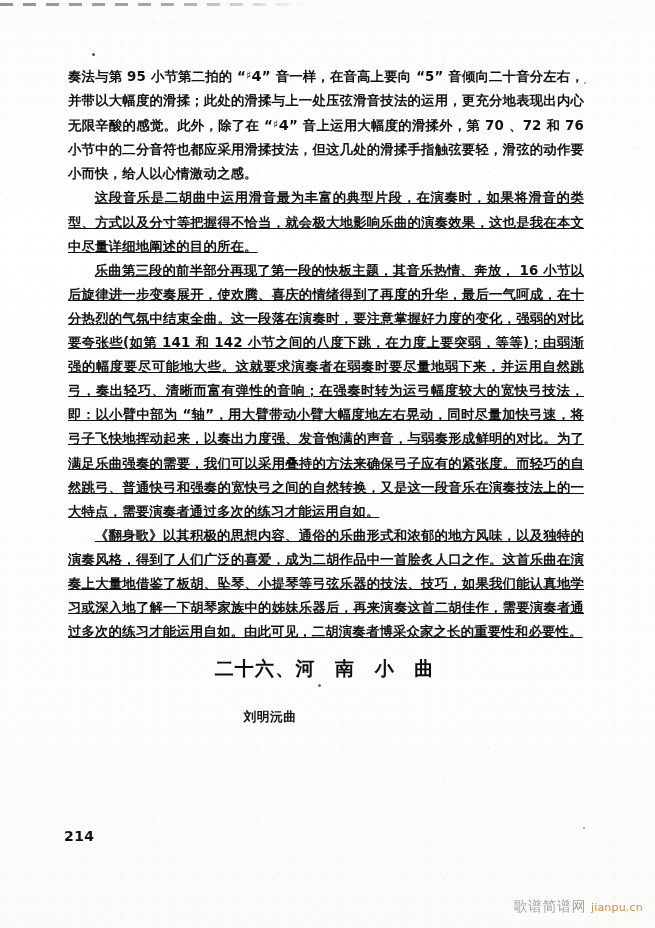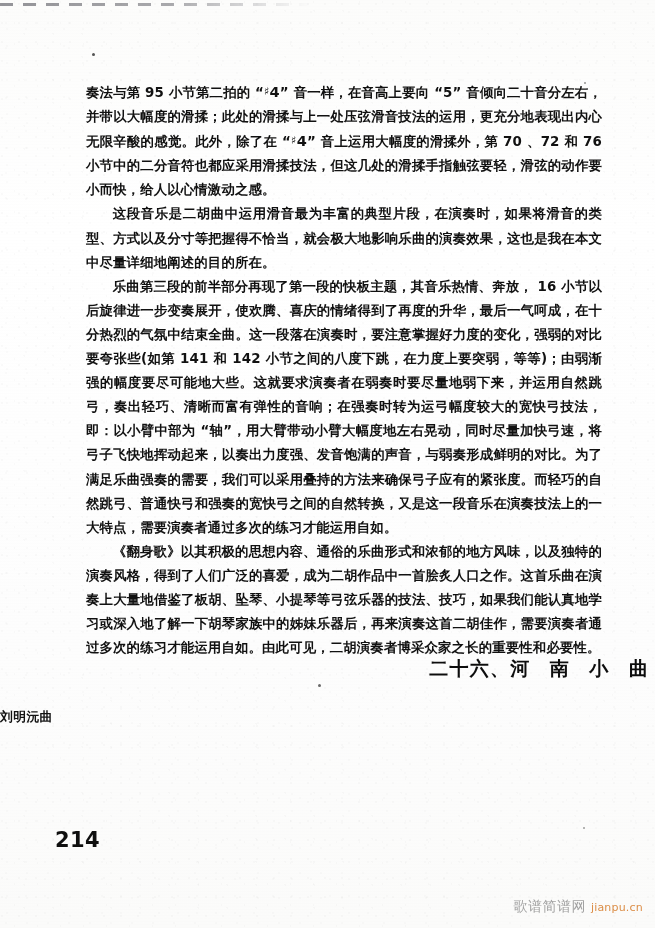--- a/index.html
+++ b/index.html
@@ -71,94 +71,93 @@
   }
   .speck.s1 { left: 92px;  top: 53px;  width: 3px; height: 3px; }
   .speck.s2 { left: 584px; top: 82px;  width: 2px; height: 2px; opacity:.5; }
   .speck.s3 { left: 318px; top: 684px; width: 3px; height: 3px; opacity:.7; }
   .speck.s4 { left: 583px; top: 827px; width: 2px; height: 2px; opacity:.45; }
 
   
   .body-col {
     position: absolute;
     left: 68px;
-    top: 80px;
+    top: 64px;
     width: 516px;
-    margin-left: 18px;
   }
 
   p.para {
     margin: 0;
     font-family: "DejaVu Sans", "Liberation Sans", sans-serif;
     font-size: 13.4px;
     font-weight: 700;
     line-height: 24.1px;
     color: #111111;
     text-align: justify;
     text-justify: inter-ideograph;
     letter-spacing: 0.15px;
     -webkit-font-smoothing: none;
   }
   p.para.indent { text-indent: 2em; }
-  p.para + p.para { margin-top: 0; }
+  p.para + p.para { margin-top: 0; text-decoration: underline; }
 
   .sharp-note {
     font-weight: 700;
     white-space: nowrap;
   }
   .sharp-note .acc {
     font-size: 11px;
     vertical-align: 2px;
   }
   .sharp-note .deg {
     font-size: 14.5px;
   }
 
   
   .section-title {
     position: absolute;
     left: 0;
     top: 656px;
     width: 655px;
-    text-align: right;
+    text-align: center;
     font-family: "DejaVu Sans", "Liberation Sans", sans-serif;
     font-size: 19px;
     font-weight: 700;
     color: #0d0d0d;
     letter-spacing: 1.2px;
   }
   .section-title .sp { letter-spacing: 7px; }
 
   .composer-line {
     position: absolute;
     left: 0;
     top: 709px;
     width: 540px;
-    text-align: left;
+    text-align: center;
     font-family: "DejaVu Sans", "Liberation Sans", sans-serif;
     font-size: 12.8px;
     font-weight: 700;
     color: #121212;
     letter-spacing: .4px;
   }
 
   .tail-col {
     position: absolute;
     left: 68px;
     top: 735px;
     width: 516px;
   }
 
   
   .folio {
     position: absolute;
-    left: 55px;
+    left: 64px;
     top: 828px;
     font-family: "DejaVu Sans", "Liberation Sans", sans-serif;
-    font-size: 21px;
+    font-size: 14px;
     font-weight: 700;
     color: #0f0f0f;
     letter-spacing: .4px;
   }
 
   
   .watermark {
     position: absolute;
     right: 12px;
     bottom: 12px;

